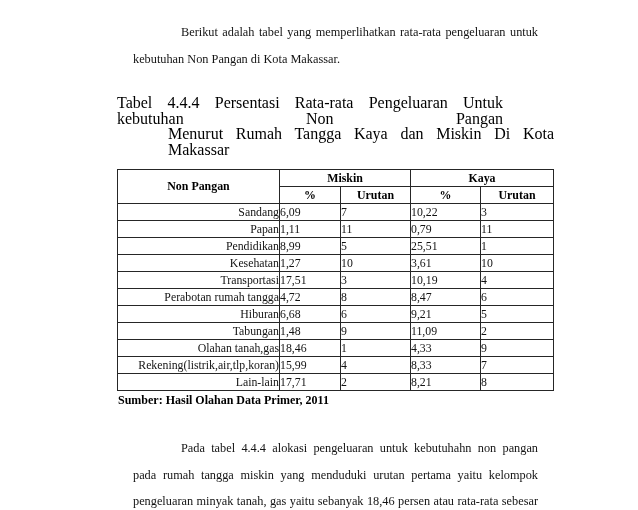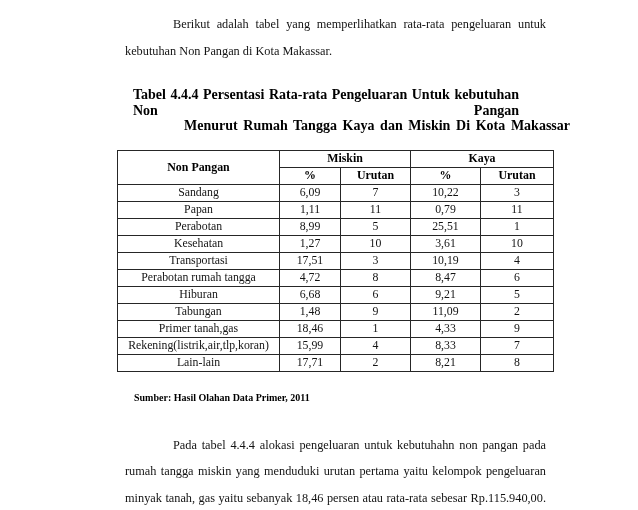--- a/index.html
+++ b/index.html
@@ -31,38 +31,38 @@
     top: 0px;
     width: 437px;
   }
 
   
   .para {
     font-size: 12.3px;
     line-height: 26.5px;
     text-align: justify;
     text-justify: inter-word;
-    margin: 8px;
+    margin: 16px;
     color: #131313;
   }
   .para.first {
     padding-top: 3px;
   }
   .indent {
     display: inline-block;
     width: 48px;
   }
 
   
   .table-title {
-    font-size: 14px;
-    font-weight: bold;
+    font-size: 16px;
+    font-weight: normal;
     line-height: 15.6px;
     color: #000;
-    margin: 16px;
+    margin: 0;
     padding-top: 7px;
   }
   .table-title .tt-line {
     display: block;
     white-space: nowrap;
   }
   .table-title .tt-line.cont {
     padding-left: 51px;
   }
   .table-title .tt-line.just {
@@ -104,35 +104,34 @@
   col.c-name  { width: 162px; }
   col.c-m-pct { width: 61px;  }
   col.c-m-urt { width: 70px;  }
   col.c-k-pct { width: 70px;  }
   col.c-k-urt { width: 73px;  }
 
   .row-head-1 th { height: 21px; }
   .row-head-2 th { height: 17px; }
 
   td.name {
-    text-align: center;
+    text-align: right;
     padding-left: 4px;
     white-space: nowrap;
     overflow: hidden;
   }
   td.num {
-    text-align: center;
   }
 
   
   .source {
-    font-size: 10px;
+    font-size: 12px;
     font-weight: bold;
     color: #000;
-    margin: 16px;
+    margin: 0;
     padding-top: 2px;
     padding-left: 1px;
     line-height: 15px;
     font-family: Liberation Serif, serif;
   }
 
   .after-table {
     padding-top: 11px;
   }
 </style>
@@ -179,21 +178,21 @@
           <td class="num">3</td>
         </tr>
         <tr>
           <td class="name">Papan</td>
           <td class="num">1,11</td>
           <td class="num">11</td>
           <td class="num">0,79</td>
           <td class="num">11</td>
         </tr>
         <tr>
-          <td class="name">Perabotan</td>
+          <td class="name">Pendidikan</td>
           <td class="num">8,99</td>
           <td class="num">5</td>
           <td class="num">25,51</td>
           <td class="num">1</td>
         </tr>
         <tr>
           <td class="name">Kesehatan</td>
           <td class="num">1,27</td>
           <td class="num">10</td>
           <td class="num">3,61</td>
@@ -221,21 +220,21 @@
           <td class="num">5</td>
         </tr>
         <tr>
           <td class="name">Tabungan</td>
           <td class="num">1,48</td>
           <td class="num">9</td>
           <td class="num">11,09</td>
           <td class="num">2</td>
         </tr>
         <tr>
-          <td class="name">Primer tanah,gas</td>
+          <td class="name">Olahan tanah,gas</td>
           <td class="num">18,46</td>
           <td class="num">1</td>
           <td class="num">4,33</td>
           <td class="num">9</td>
         </tr>
         <tr>
           <td class="name">Rekening(listrik,air,tlp,koran)</td>
           <td class="num">15,99</td>
           <td class="num">4</td>
           <td class="num">8,33</td>

